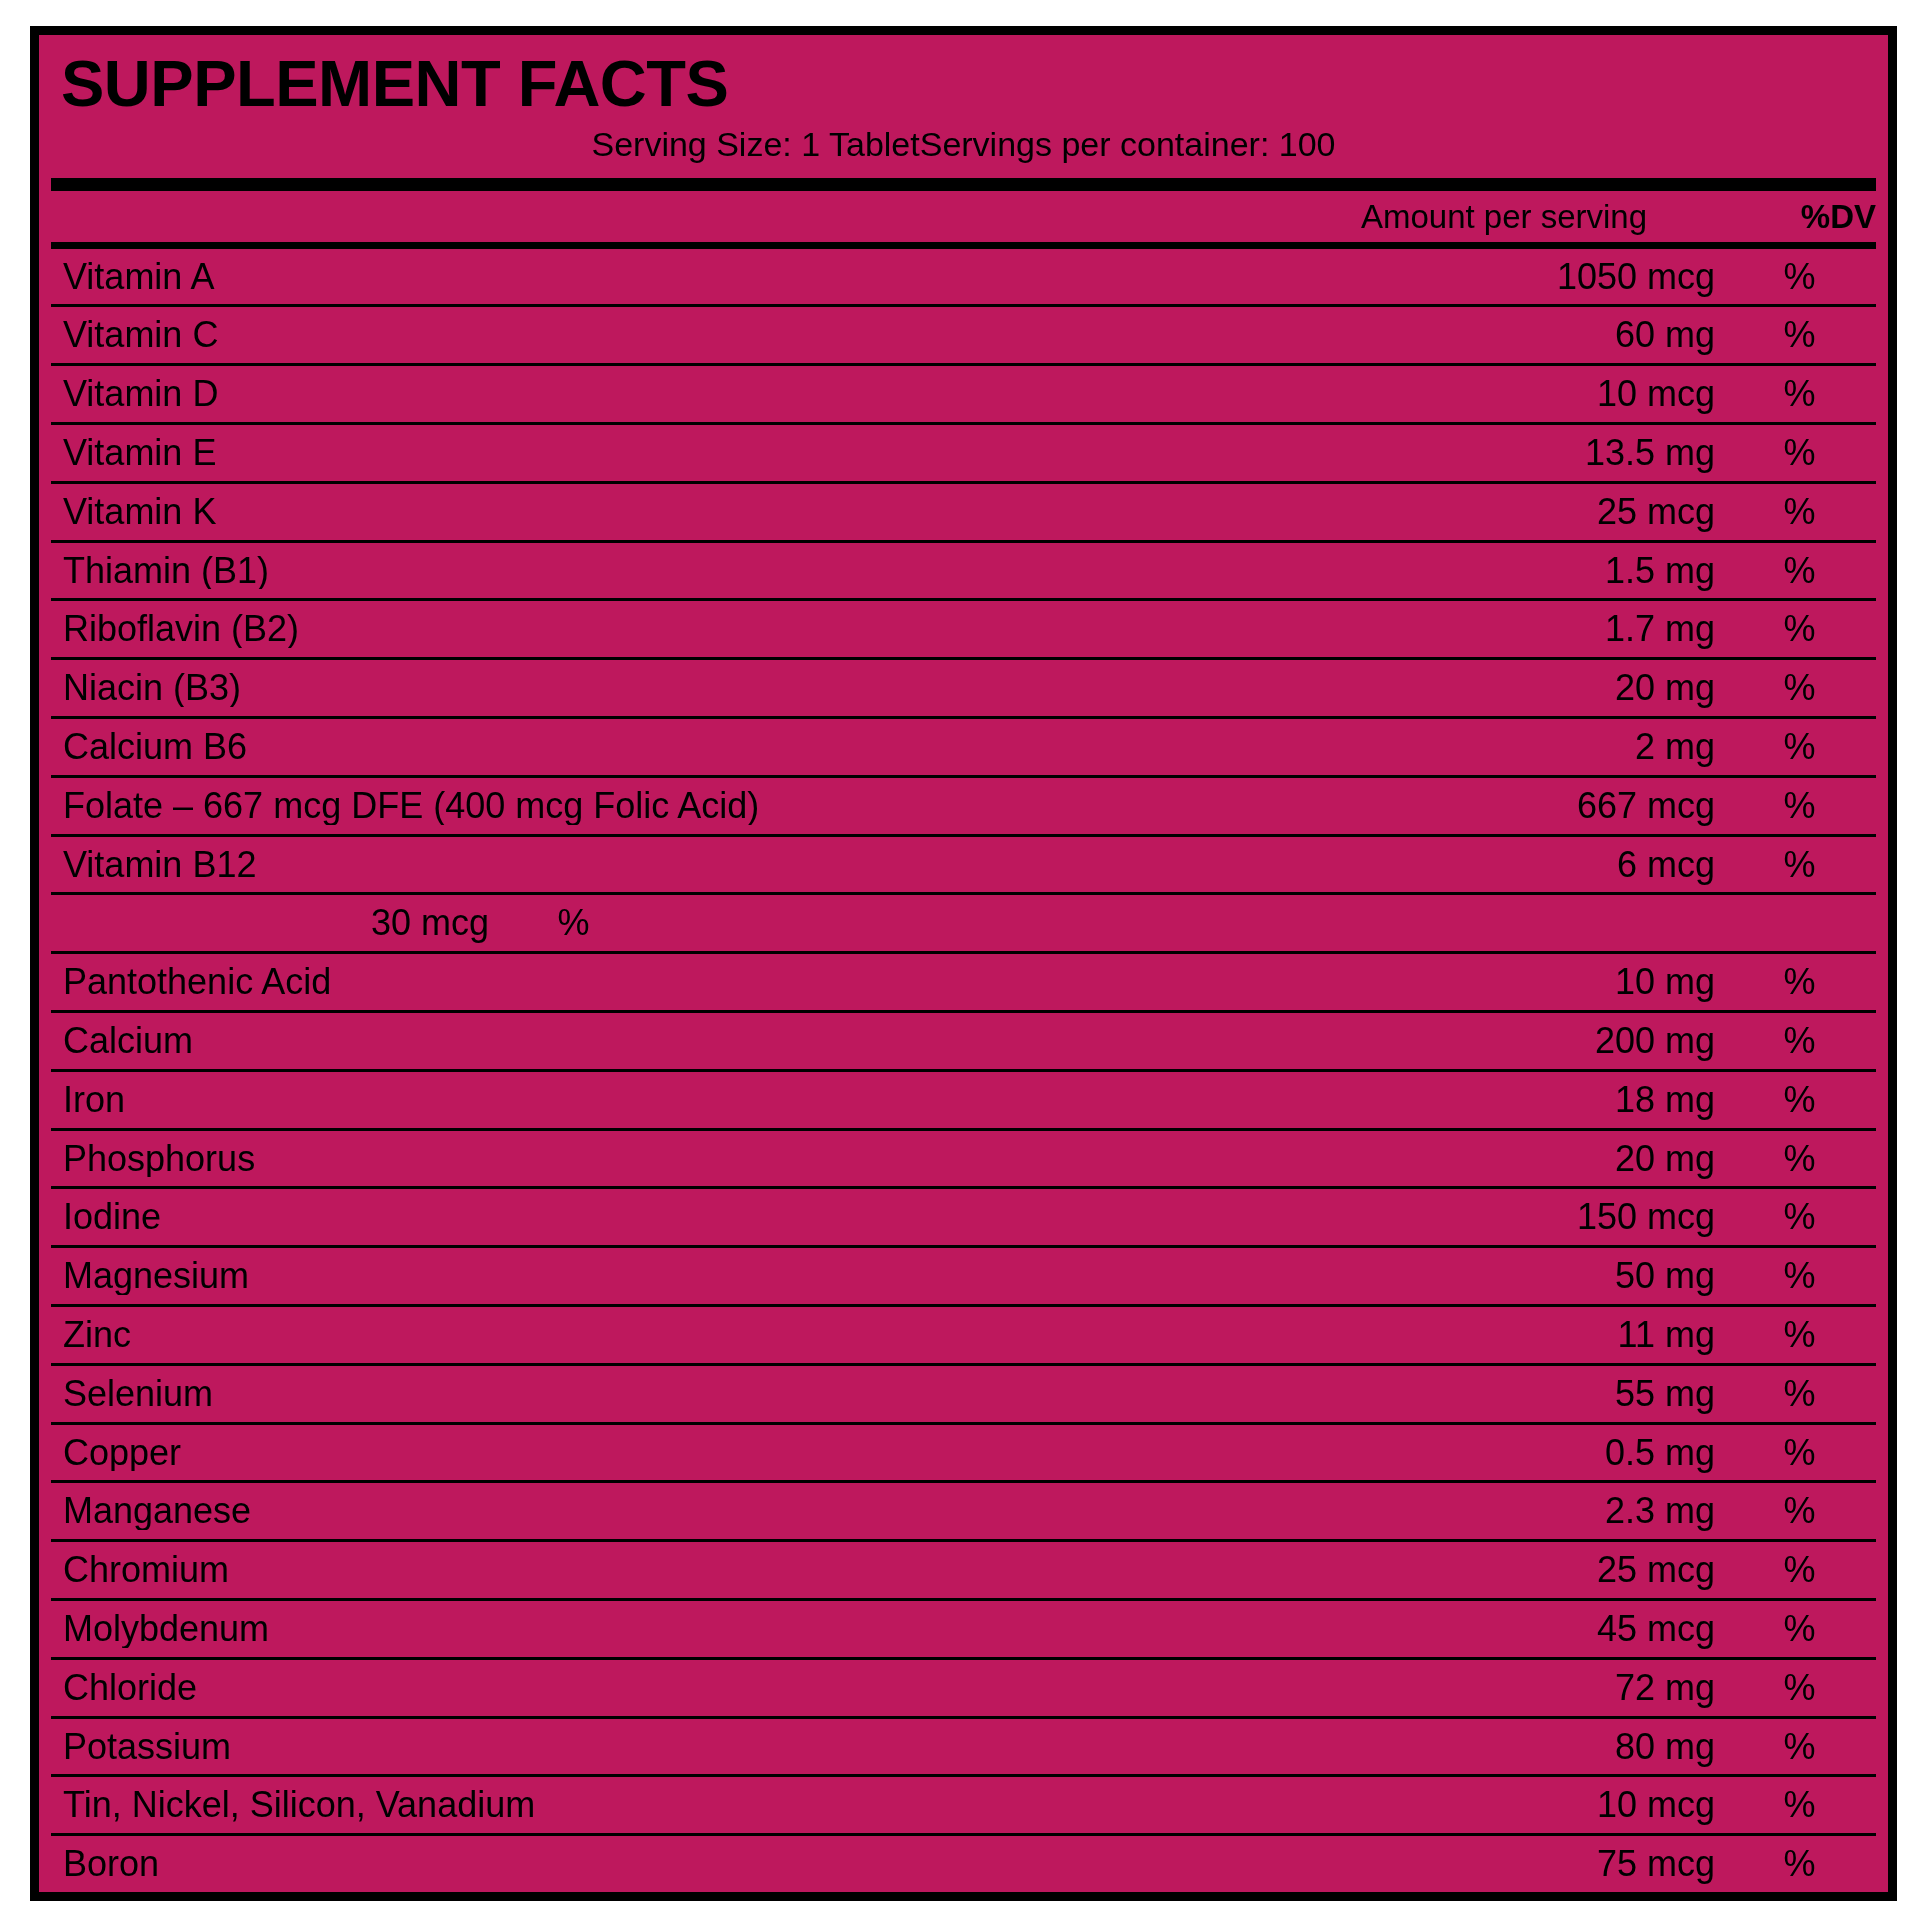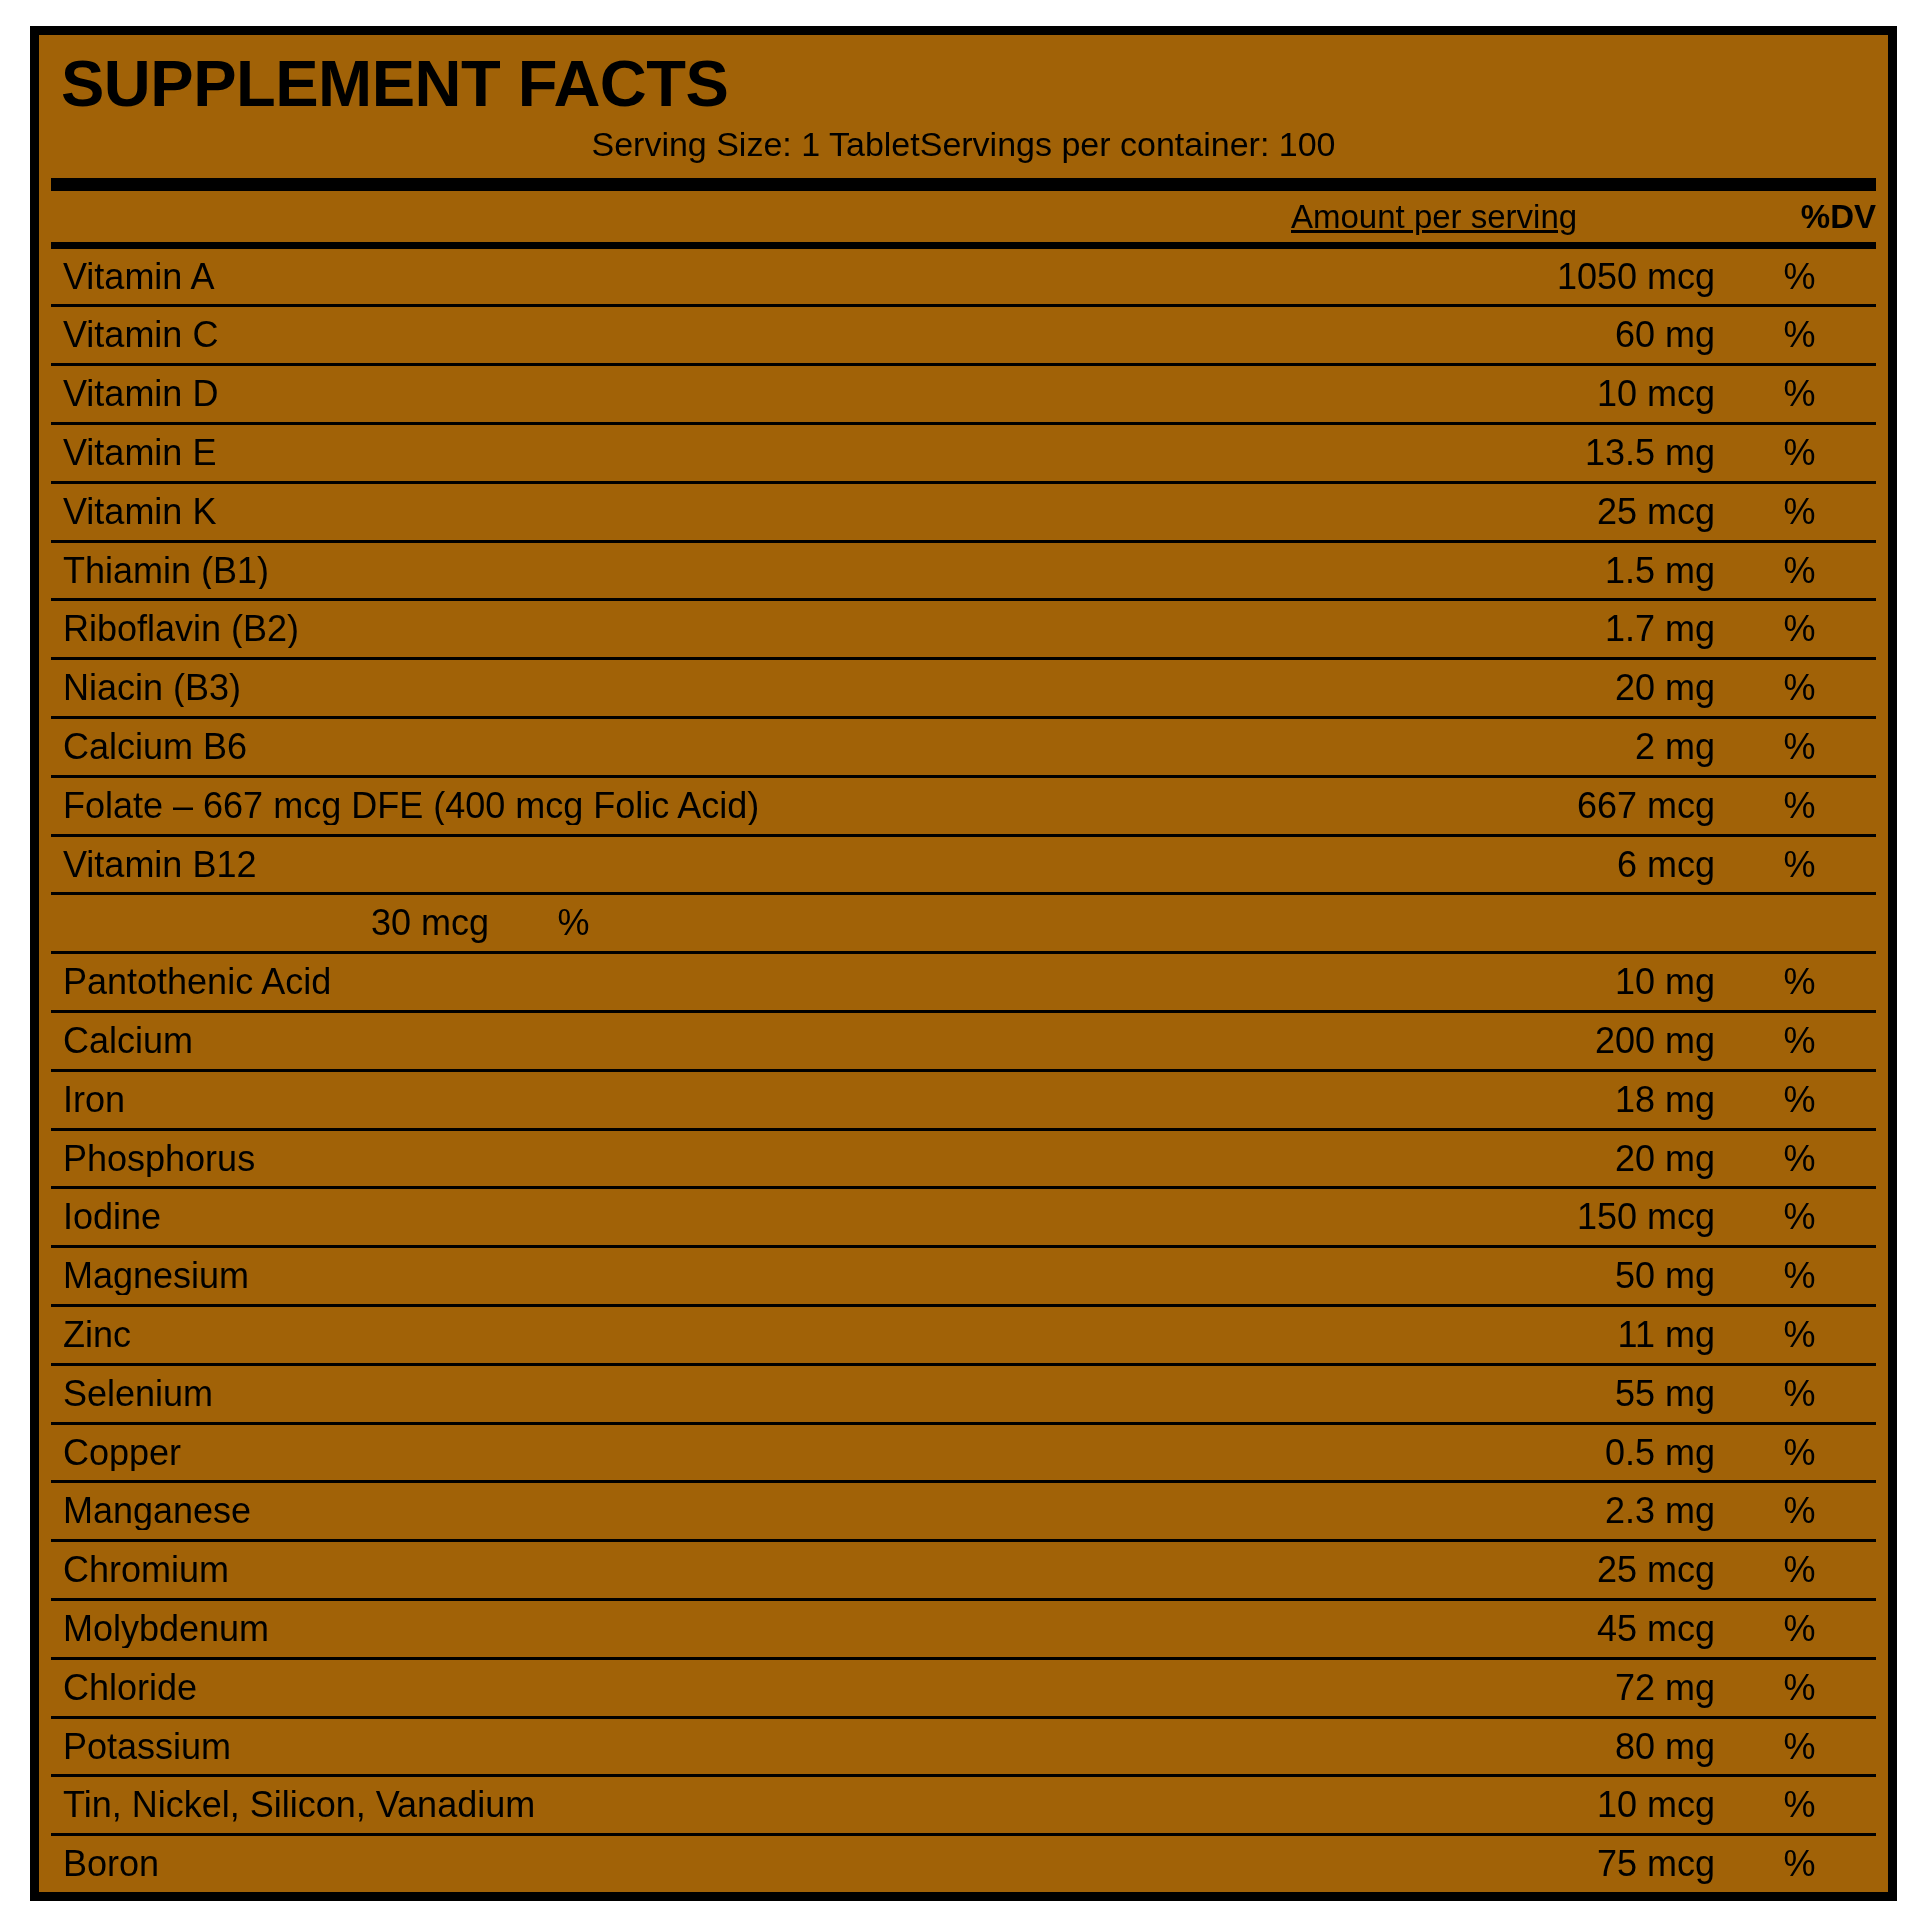--- a/index.html
+++ b/index.html
@@ -21,21 +21,21 @@
     height: 1931px;
     padding: 26px 30px 30px 30px;
   }
 
   .panel {
     box-sizing: border-box;
     width: 100%;
     height: 100%;
     border: 9px solid #000000;
     padding: 0 0 0 0;
-    background: #a16207;
+    background: #be185d;
     display: flex;
     flex-direction: column;
   }
 
   .header {
     padding: 10px 22px 6px 22px;
   }
 
   .title {
     font-size: 65px;
@@ -65,23 +65,22 @@
     display: flex;
     align-items: baseline;
     font-size: 33px;
     padding: 7px 12px 6px 12px;
   }
   .amount-header .spacer {
     flex: 1 1 auto;
   }
   .amount-header .amt-label {
     width: 426px;
-    text-align: left;
+    text-align: center;
     padding-right: 10px;
-    text-decoration: underline;
   }
   .amount-header .dv-label {
     width: 149px;
     text-align: right;
     font-weight: bold;
   }
 
   .med-rule {
     height: 7px;
     background: #000000;

